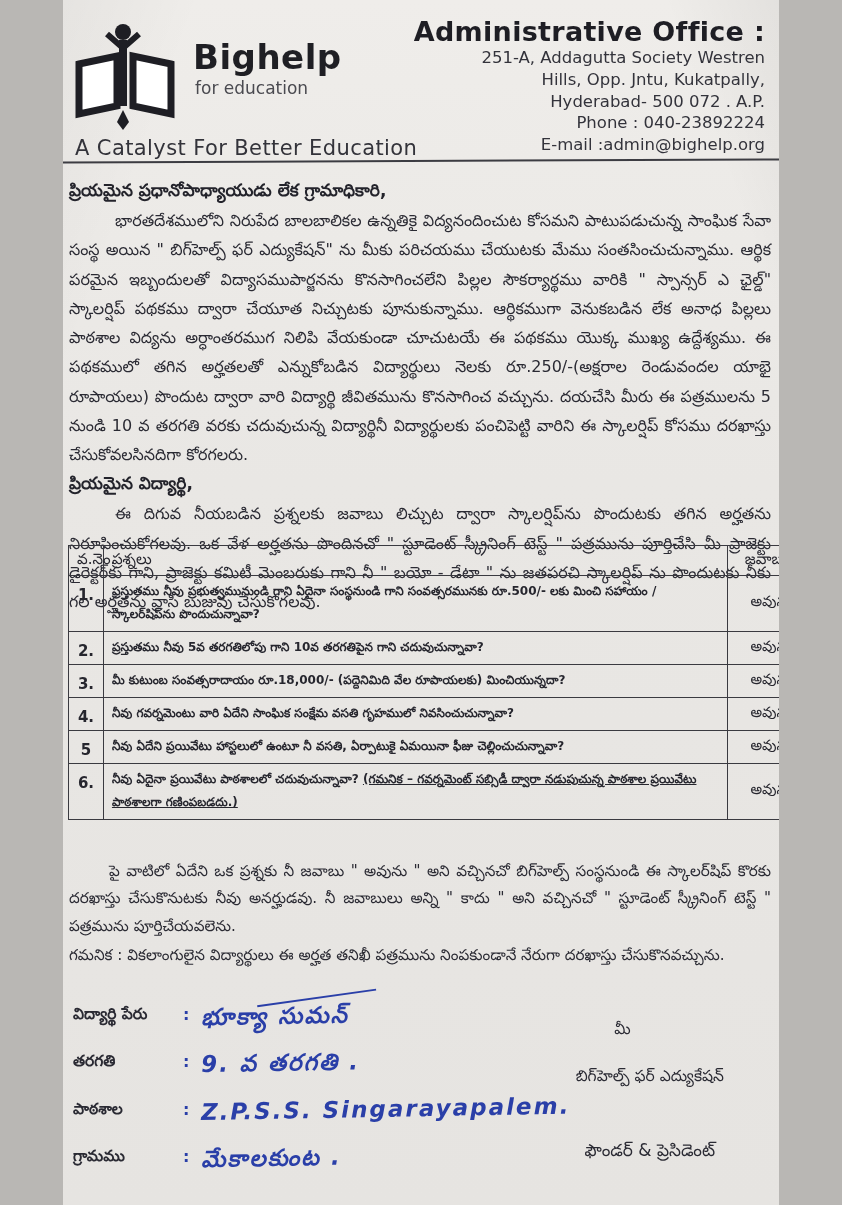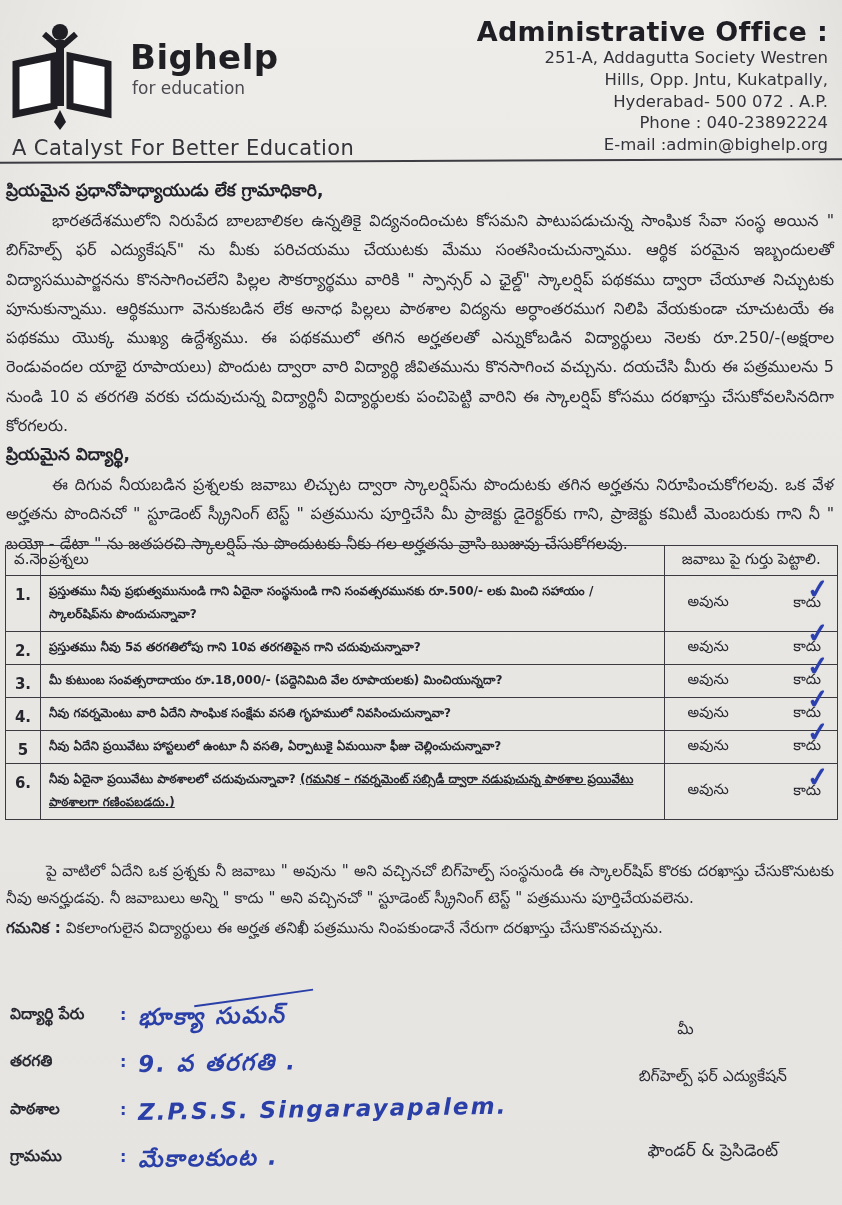--- a/index.html
+++ b/index.html
@@ -3,21 +3,21 @@
 <meta charset="utf-8">
 <style>
   html,body{margin:0;padding:0;}
   body{
     background:#b9b7b4;
     font-family:"DejaVu Sans", sans-serif;
     -webkit-font-smoothing:antialiased;
   }
   .page{
     position:relative;
-    width:842px;height:1205px;
+    width:716px;height:1205px;
     margin:0 auto;
     background:
       linear-gradient(110deg, rgba(0,0,0,0.04) 0%, rgba(0,0,0,0) 12%),
       linear-gradient(250deg, rgba(0,0,0,0.05) 0%, rgba(0,0,0,0) 10%),
       linear-gradient(180deg,#efedea 0%,#e9e7e4 40%,#e6e4e1 100%);
     color:#26262e;
     overflow:hidden;
     box-sizing:border-box;
   }
   
@@ -56,21 +56,21 @@
   .check{
     position:absolute;right:-8px;top:-16px;
     color:#2b3fae;font-size:26px;font-weight:bold;
     transform:rotate(-6deg);line-height:1;
     text-shadow:0 0 1px rgba(43,63,174,.45);
   }
   
   .post-text{position:absolute;left:6px;right:8px;top:858px;}
   .post-para{font-size:15.2px;line-height:1.8;text-align:justify;color:#2a2a33;margin:0;}
   .note-line{font-size:15.2px;line-height:1.8;color:#2a2a33;margin:2px 0 0 0;}
-  .note-line b{font-weight:bold;}
+  .note-line b{font-weight:normal;}
   
   .form-area{position:absolute;left:10px;top:1005px;width:560px;font-weight:bold;}
   .form-row{display:flex;align-items:flex-start;margin-bottom:22px;}
   .form-label{width:110px;font-size:15.5px;color:#2a2a33;flex:0 0 auto;}
   .form-colon{width:18px;font-size:16px;color:#2a3fa8;flex:0 0 auto;}
   .hand{
     font-size:23px;color:#2a3fa8;
     font-style:italic;letter-spacing:2px;
     transform:rotate(-1deg);transform-origin:left center;
     line-height:1.1;

